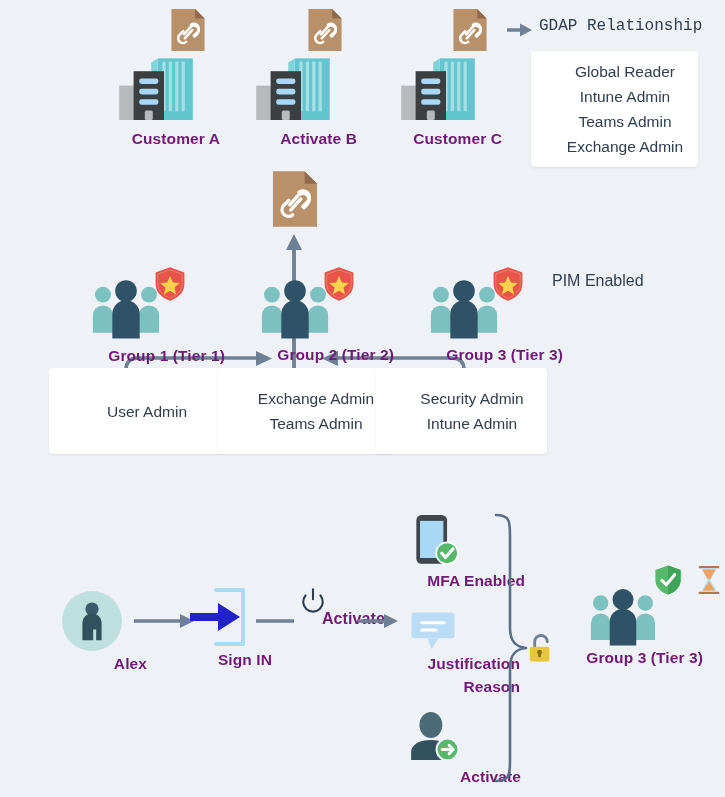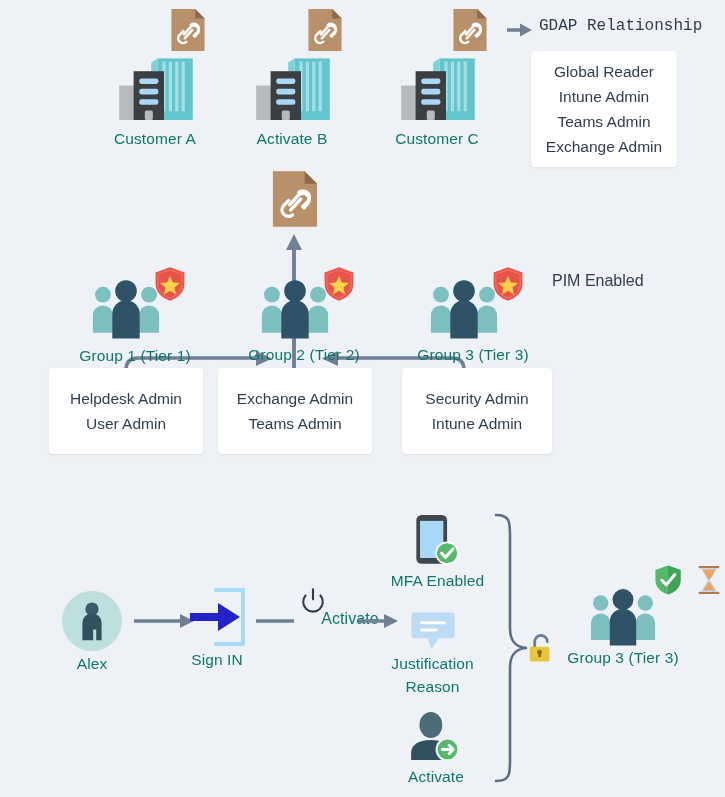--- a/index.html
+++ b/index.html
@@ -17,35 +17,37 @@
   }
   .stage {
     position: relative;
     width: 725px;
     height: 797px;
   }
   .abs { position: absolute; }
 
   .label {
     font-size: 15.5px;
-    color: #0f766e;
-    text-align: center;
+    color: #701a75;
+    text-align: right;
     white-space: nowrap;
     letter-spacing: 0.1px;
+    font-weight: bold;
   }
 
   .card {
     background: #ffffff;
     border-radius: 4px;
     box-shadow: 0 1px 2px rgba(40,60,80,0.10);
     display: flex;
     flex-direction: column;
     align-items: center;
     justify-content: center;
     text-align: center;
+    padding-left: 21px;
   }
   .card .line {
     font-size: 15.5px;
     line-height: 25px;
     color: #2f3d4f;
     white-space: nowrap;
   }
 
   .legend-text {
     font-size: 16px;
@@ -247,21 +249,20 @@
         </svg>
     </div>
     <div class="abs" style="left:64px; top:0px; width:32px; height:36px;">
       <svg width="32" height="36">
           <use href="#ic-shield-star"></use>
         </svg>
     </div>
     <div class="abs label" style="left:-45px; top:81px; width:180px;">Group 1 (Tier 1)</div>
   </div>
   <div class="abs card" style="left:49px; top:368px; width:154px; height:86px;">
-    <div class="line">Helpdesk Admin</div>
     <div class="line">User Admin</div>
   </div>
 
   <div class="abs" style="left:259px; top:266px;">
     <div class="abs" style="left:0px; top:12px; width:72px; height:62px;">
       <svg width="72" height="62">
           <use href="#ic-people"></use>
         </svg>
     </div>
     <div class="abs" style="left:64px; top:0px; width:32px; height:36px;">
@@ -282,21 +283,21 @@
           <use href="#ic-people"></use>
         </svg>
     </div>
     <div class="abs" style="left:64px; top:0px; width:32px; height:36px;">
       <svg width="32" height="36">
           <use href="#ic-shield-star"></use>
         </svg>
     </div>
     <div class="abs label" style="left:-45px; top:80px; width:180px;">Group 3 (Tier 3)</div>
   </div>
-  <div class="abs card" style="left:402px; top:368px; width:150px; height:86px;">
+  <div class="abs card" style="left:376px; top:368px; width:150px; height:86px;">
     <div class="line">Security Admin</div>
     <div class="line">Intune Admin</div>
   </div>
 
   <div class="abs legend-text" style="left:524px; top:272px;margin-left:28px;">PIM Enabled</div>
 
   <div class="abs" style="left:62px; top:591px;">
     <div class="abs" style="left:0; top:0; width:60px; height:60px;">
       <svg width="60" height="60">
           <use href="#ic-avatar"></use>

